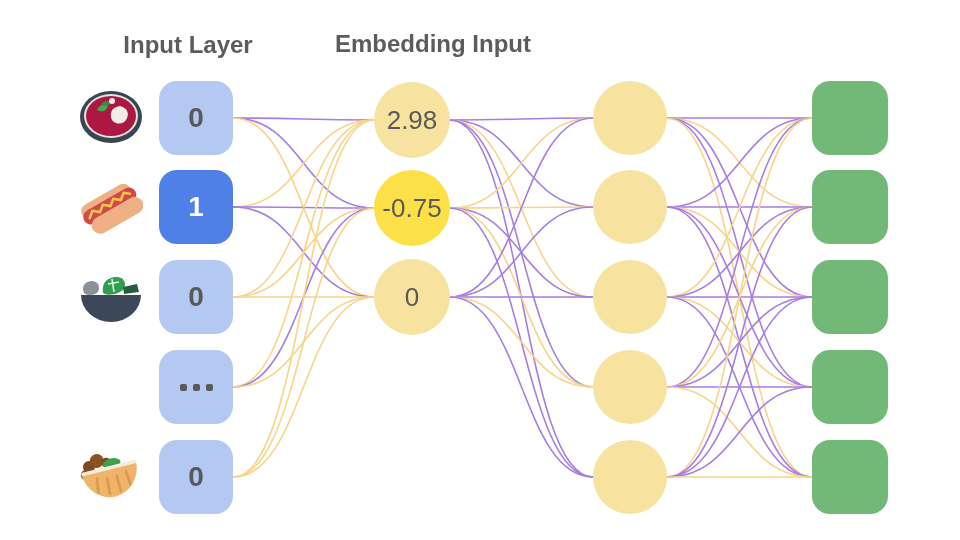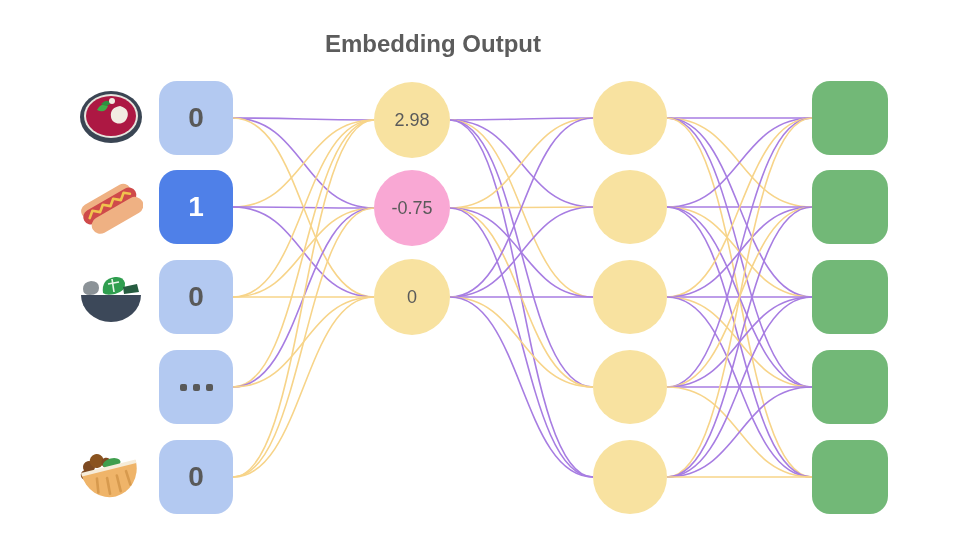--- a/index.html
+++ b/index.html
@@ -6,21 +6,21 @@
   body{font-family:"Liberation Sans", sans-serif;}
   .canvas{position:relative;width:960px;height:540px;overflow:hidden;background:#ffffff;}
   #edge-svg{position:absolute;left:0;top:0;width:960px;height:540px;}
   .layer-title{position:absolute;transform:translateX(-50%);margin:0;
     font-size:24px;font-weight:bold;color:#5c5c5c;white-space:nowrap;}
   .node{position:absolute;display:flex;align-items:center;justify-content:center;box-sizing:border-box;}
   .square{border-radius:18px;}
   .circle{border-radius:50%;}
   .square-value{font-size:28px;font-weight:bold;color:#595959;}
   .square-value.active{color:#ffffff;}
-  .emb-value{font-size:18px;font-weight:400;color:#5a5a5a;}
+  .emb-value{font-size:26px;font-weight:400;color:#5a5a5a;}
   .dots{display:flex;gap:6px;align-items:center;}
   .dots .dot{width:7px;height:7px;border-radius:2px;background:#595959;}
   .food-icon{position:absolute;width:64px;height:64px;display:flex;align-items:center;justify-content:center;}
   .food-icon svg{width:64px;height:64px;display:block;}
 </style>
 </head>
 <body>
 
 <div class="canvas">
   <svg id="edge-svg" viewBox="0 0 960 540">
@@ -73,21 +73,22 @@
       <path d="M 667 387 C 739.5 387, 739.5 207, 812 207" fill="none" stroke="#f7d489" stroke-width="1.6"></path>
       <path d="M 667 387 C 739.5 387, 739.5 297, 812 297" fill="none" stroke="#a77de2" stroke-width="1.6"></path>
       <path d="M 667 387 C 739.5 387, 739.5 387, 812 387" fill="none" stroke="#a77de2" stroke-width="1.6"></path>
       <path d="M 667 387 C 739.5 387, 739.5 477, 812 477" fill="none" stroke="#f7d489" stroke-width="1.6"></path>
       <path d="M 667 477 C 739.5 477, 739.5 118, 812 118" fill="none" stroke="#f7d489" stroke-width="1.6"></path>
       <path d="M 667 477 C 739.5 477, 739.5 207, 812 207" fill="none" stroke="#a77de2" stroke-width="1.6"></path>
       <path d="M 667 477 C 739.5 477, 739.5 297, 812 297" fill="none" stroke="#a77de2" stroke-width="1.6"></path>
       <path d="M 667 477 C 739.5 477, 739.5 387, 812 387" fill="none" stroke="#a77de2" stroke-width="1.6"></path>
       <path d="M 667 477 C 739.5 477, 739.5 477, 812 477" fill="none" stroke="#f7d489" stroke-width="1.6"></path>
     </svg>
-  <h2 class="layer-title" style="left:433px;top:30px;">Embedding Output</h2>
+  <h2 class="layer-title" style="left:188px;top:31px;">Input Layer</h2>
+  <h2 class="layer-title" style="left:433px;top:30px;">Embedding Input</h2>
   <div id="nodes">
       <div class="node square" style="left: 159px; top: 81px; width: 74px; height: 74px; background: rgb(179, 201, 241);">
         <span class="square-value">0</span>
       </div>
       <div class="food-icon" style="left: 79px; top: 86px;">
         <svg viewBox="0 0 64 64">
           <g>
             <ellipse cx="32" cy="31" rx="31" ry="26" fill="#3a4553"></ellipse>
             <ellipse cx="32" cy="30" rx="27" ry="22" fill="#e8e5de"></ellipse>
             <ellipse cx="32" cy="30" rx="25" ry="20" fill="#ad1843"></ellipse>
@@ -149,21 +150,21 @@
             <path d="M18 30 L16 44" stroke="#d79a4e" stroke-width="2.6" stroke-linecap="round"></path>
             <path d="M28 32 L27 48" stroke="#d79a4e" stroke-width="2.6" stroke-linecap="round"></path>
             <path d="M38 32 L38 48" stroke="#d79a4e" stroke-width="2.6" stroke-linecap="round"></path>
             <path d="M48 30 L49 44" stroke="#d79a4e" stroke-width="2.6" stroke-linecap="round"></path>
           </g>
         </svg>
       </div>
       <div class="node circle" style="left: 374px; top: 82px; width: 76px; height: 76px; background: rgb(248, 226, 160);">
         <span class="emb-value">2.98</span>
       </div>
-      <div class="node circle" style="left: 374px; top: 170px; width: 76px; height: 76px; background: #f9a8d4;">
+      <div class="node circle" style="left: 374px; top: 170px; width: 76px; height: 76px; background: #fde047;">
         <span class="emb-value">-0.75</span>
       </div>
       <div class="node circle" style="left: 374px; top: 259px; width: 76px; height: 76px; background: rgb(248, 226, 160);">
         <span class="emb-value">0</span>
       </div>
       <div class="node circle" style="left: 593px; top: 81px; width: 74px; height: 74px; background: rgb(248, 226, 160);"></div>
       <div class="node circle" style="left: 593px; top: 170px; width: 74px; height: 74px; background: rgb(248, 226, 160);"></div>
       <div class="node circle" style="left: 593px; top: 260px; width: 74px; height: 74px; background: rgb(248, 226, 160);"></div>
       <div class="node circle" style="left: 593px; top: 350px; width: 74px; height: 74px; background: rgb(248, 226, 160);"></div>
       <div class="node circle" style="left: 593px; top: 440px; width: 74px; height: 74px; background: rgb(248, 226, 160);"></div>

